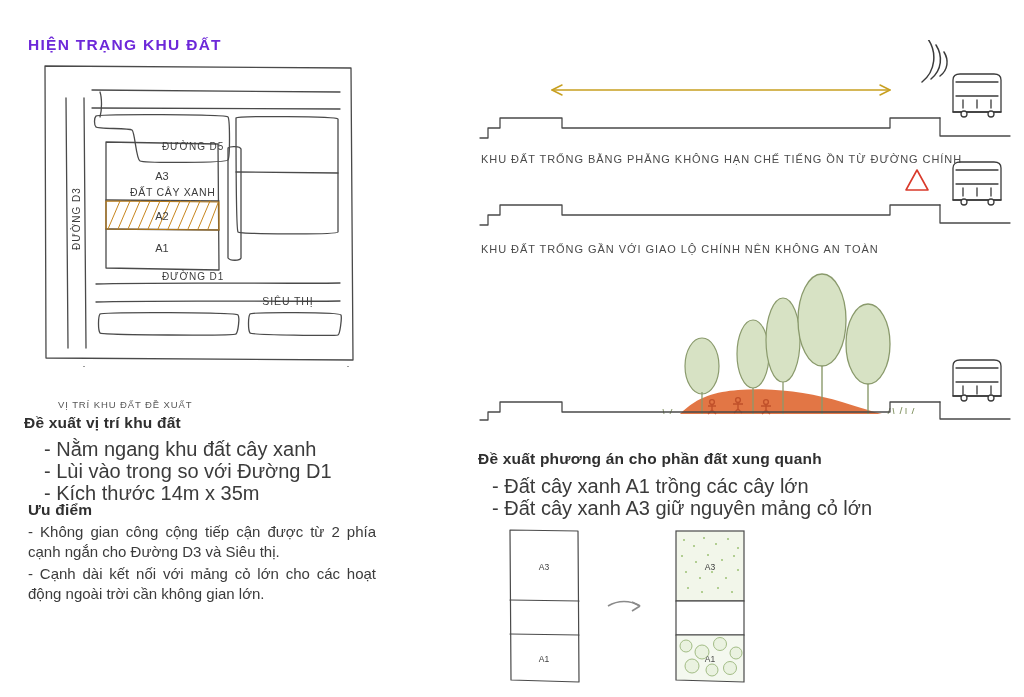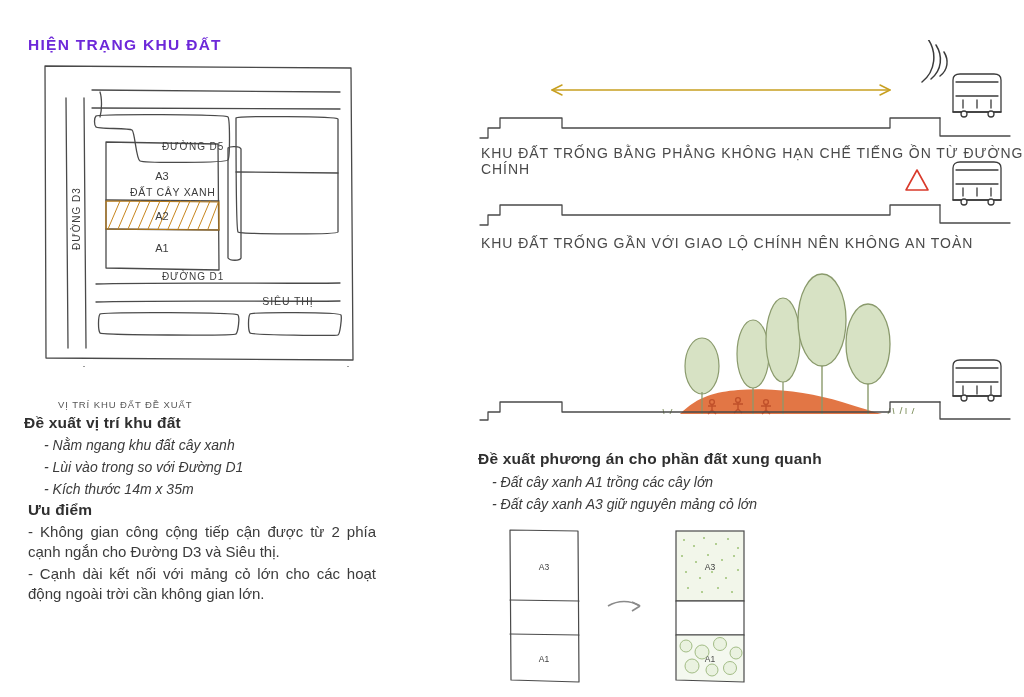--- a/index.html
+++ b/index.html
@@ -39,24 +39,23 @@
     color: #555;
   }
 
   .body-head {
     font-size: 15.5px;
     font-weight: 700;
     color: #2f2f2f;
     letter-spacing: .2px;
   }
   .body-line {
-    font-size: 14px;
+    font-size: 20px;
     color: #3b3b3b;
     line-height: 1.28;
-    font-style: italic;
   }
   #sec1-head { left: 24px; top: 414px; }
   #sec1-l1 { left: 44px; top: 437px; }
   #sec1-l2 { left: 44px; top: 459px; text-align: right; }
   #sec1-l3 { left: 44px; top: 481px; }
   #sec2-head { left: 28px; top: 501px; }
   #sec2-block {
     left: 28px; top: 522px;
     width: 348px;
     font-size: 15px;
@@ -65,23 +64,24 @@
   }
   #sec2-block p {
     margin: 0 0 1px 0;
     text-align: justify;
     text-justify: inter-word;
   }
 
   
   .scene { position: absolute; }
   .caption-right {
-    font-size: 14px;
+    font-size: 11px;
     letter-spacing: 0.95px;
     color: #4a4a4a;
+    margin-top: 8px;
   }
   #cap1 { left: 481px; top: 145px; }
   #cap2 { left: 481px; top: 235px; }
 
   #right-head { left: 478px; top: 450px; }
   #right-l1 { left: 492px; top: 474px; }
   #right-l2 { left: 492px; top: 496px; }
 
   #diagram-bottom { left: 480px; top: 522px; width: 320px; height: 170px; }
 </style>

